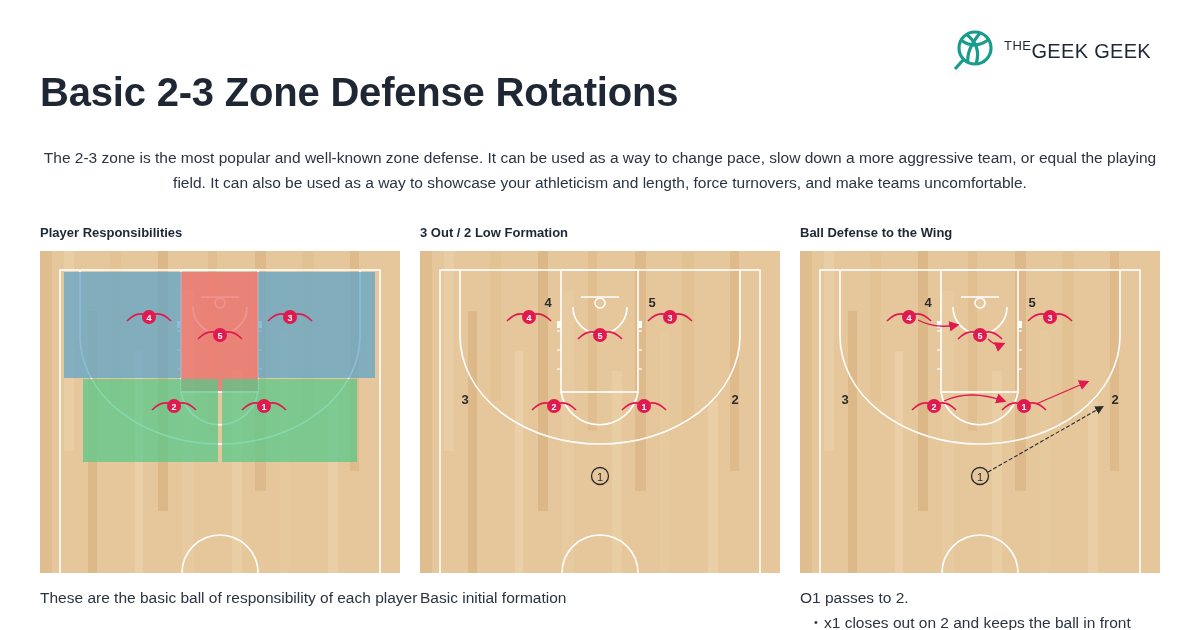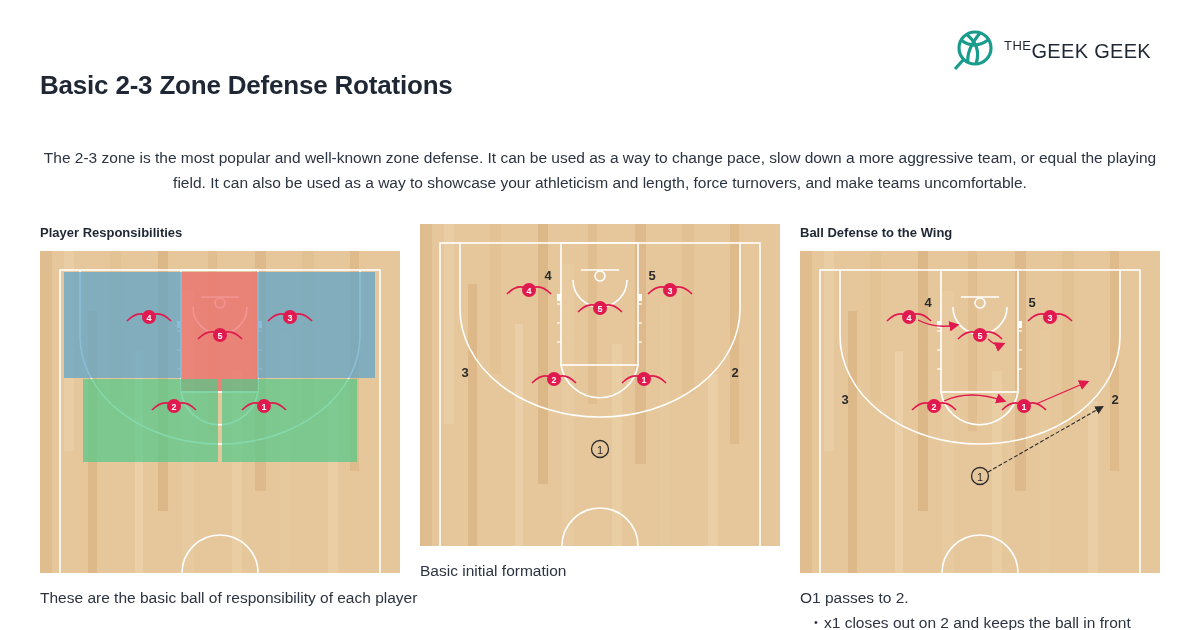--- a/index.html
+++ b/index.html
@@ -1,18 +1,18 @@
 <!DOCTYPE html>
 <html><head>
 <meta charset="utf-8">
 <style>
   * { box-sizing: border-box; margin: 0; padding: 0; }
   html, body { width: 1200px; height: 630px; overflow: hidden; background: #ffffff; }
   body { font-family: "Liberation Sans", "DejaVu Sans", sans-serif; color: #1f2937; position: relative; }
-  .title { position: absolute; left: 40px; top: 70px; font-size: 26px; font-weight: 700; color: #1e2733; letter-spacing: -0.2px; }
+  .title { position: absolute; left: 40px; top: 70px; font-size: 40px; font-weight: 700; color: #1e2733; letter-spacing: -0.2px; }
   .logo { position: absolute; left: 952px; top: 28px; display: flex; align-items: center; gap: 8px; }
   .logo-text { display: flex; flex-direction: row; line-height: 1; color: #1e2733; }
   .logo-the { font-size: 13px; letter-spacing: 0.5px; font-weight: 400; }
   .logo-name { font-size: 20px; font-weight: 400; letter-spacing: 0.3px; margin-top: 2px; }
   .intro { position: absolute; left: 40px; top: 145px; width: 1120px; font-size: 15.5px; line-height: 25px; color: #2b3440; text-align: center; }
   .panel { position: absolute; top: 224px; width: 412px; }
   .panel-title { font-size: 13px; font-weight: 700; color: #1e2733; height: 27px; line-height: 18px; }
   .court { width: 360px; height: 322px; display: block; }
   .caption { font-size: 15.5px; line-height: 25px; color: #2b3440; margin-top: 12px; }
   .bullets { list-style: none; margin-left: 14px; }
@@ -134,20 +134,21 @@
       </g>
     <g>
         <use href="#defender" x="224" y="155"></use>
         <text x="224" y="159" font-size="9" font-weight="700" fill="#fff" text-anchor="middle" font-family="Liberation Sans, sans-serif">1</text>
       </g>
   </svg>
   <p class="caption">These are the basic ball of responsibility of each player</p>
 </div>
 
 <div class="panel" style="left:420px;">
+  <div class="panel-title">3 Out / 2 Low Formation</div>
   <svg class="court" viewBox="0 0 360 322">
     <rect width="360" height="322" fill="url(#wood)"></rect>
     <use href="#courtLines"></use>
     <g font-family="Liberation Sans, sans-serif" font-size="13" font-weight="700" fill="#2b2b2b">
       <text x="128" y="56" text-anchor="middle">4</text>
       <text x="232" y="56" text-anchor="middle">5</text>
       <text x="45" y="153" text-anchor="middle">3</text>
       <text x="315" y="153" text-anchor="middle">2</text>
     </g>
     <g>

